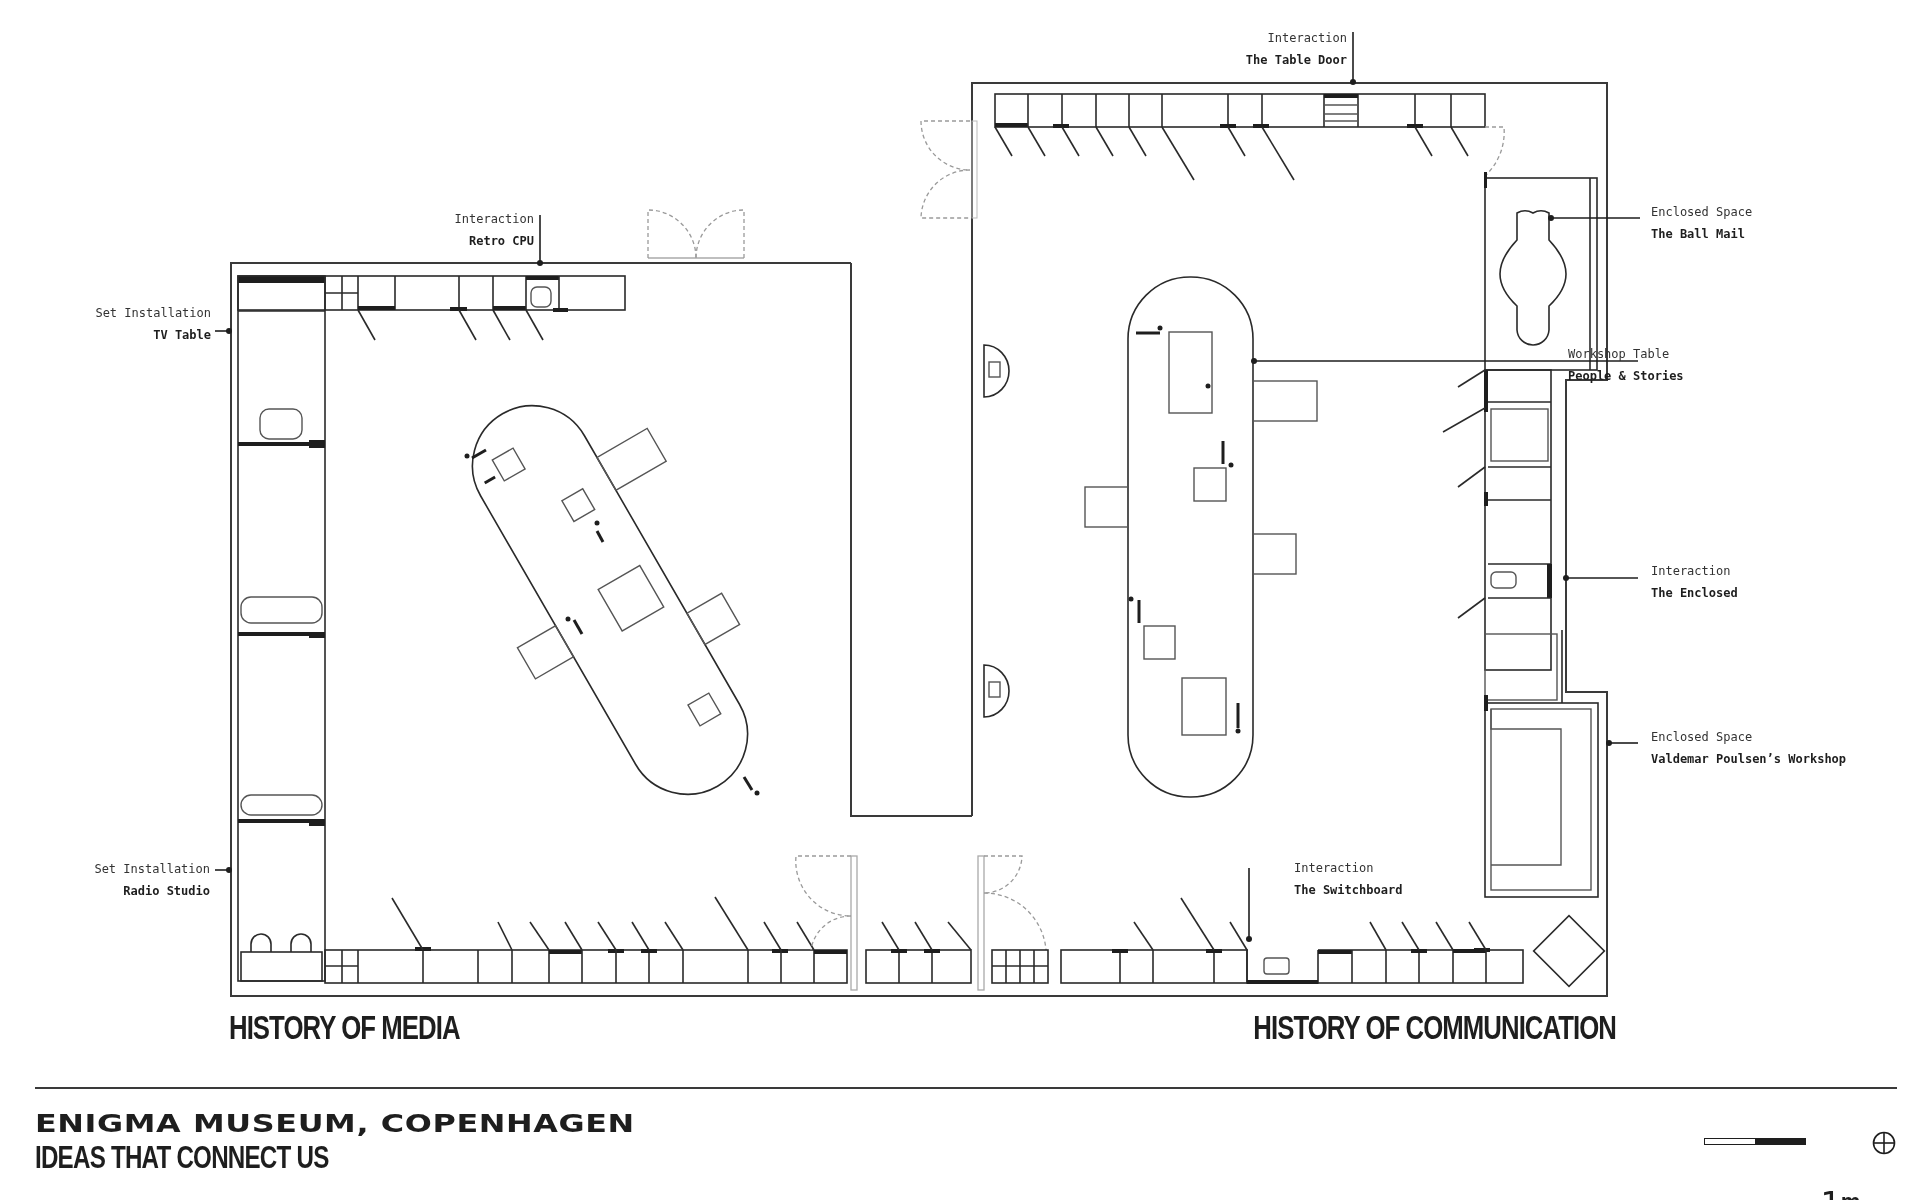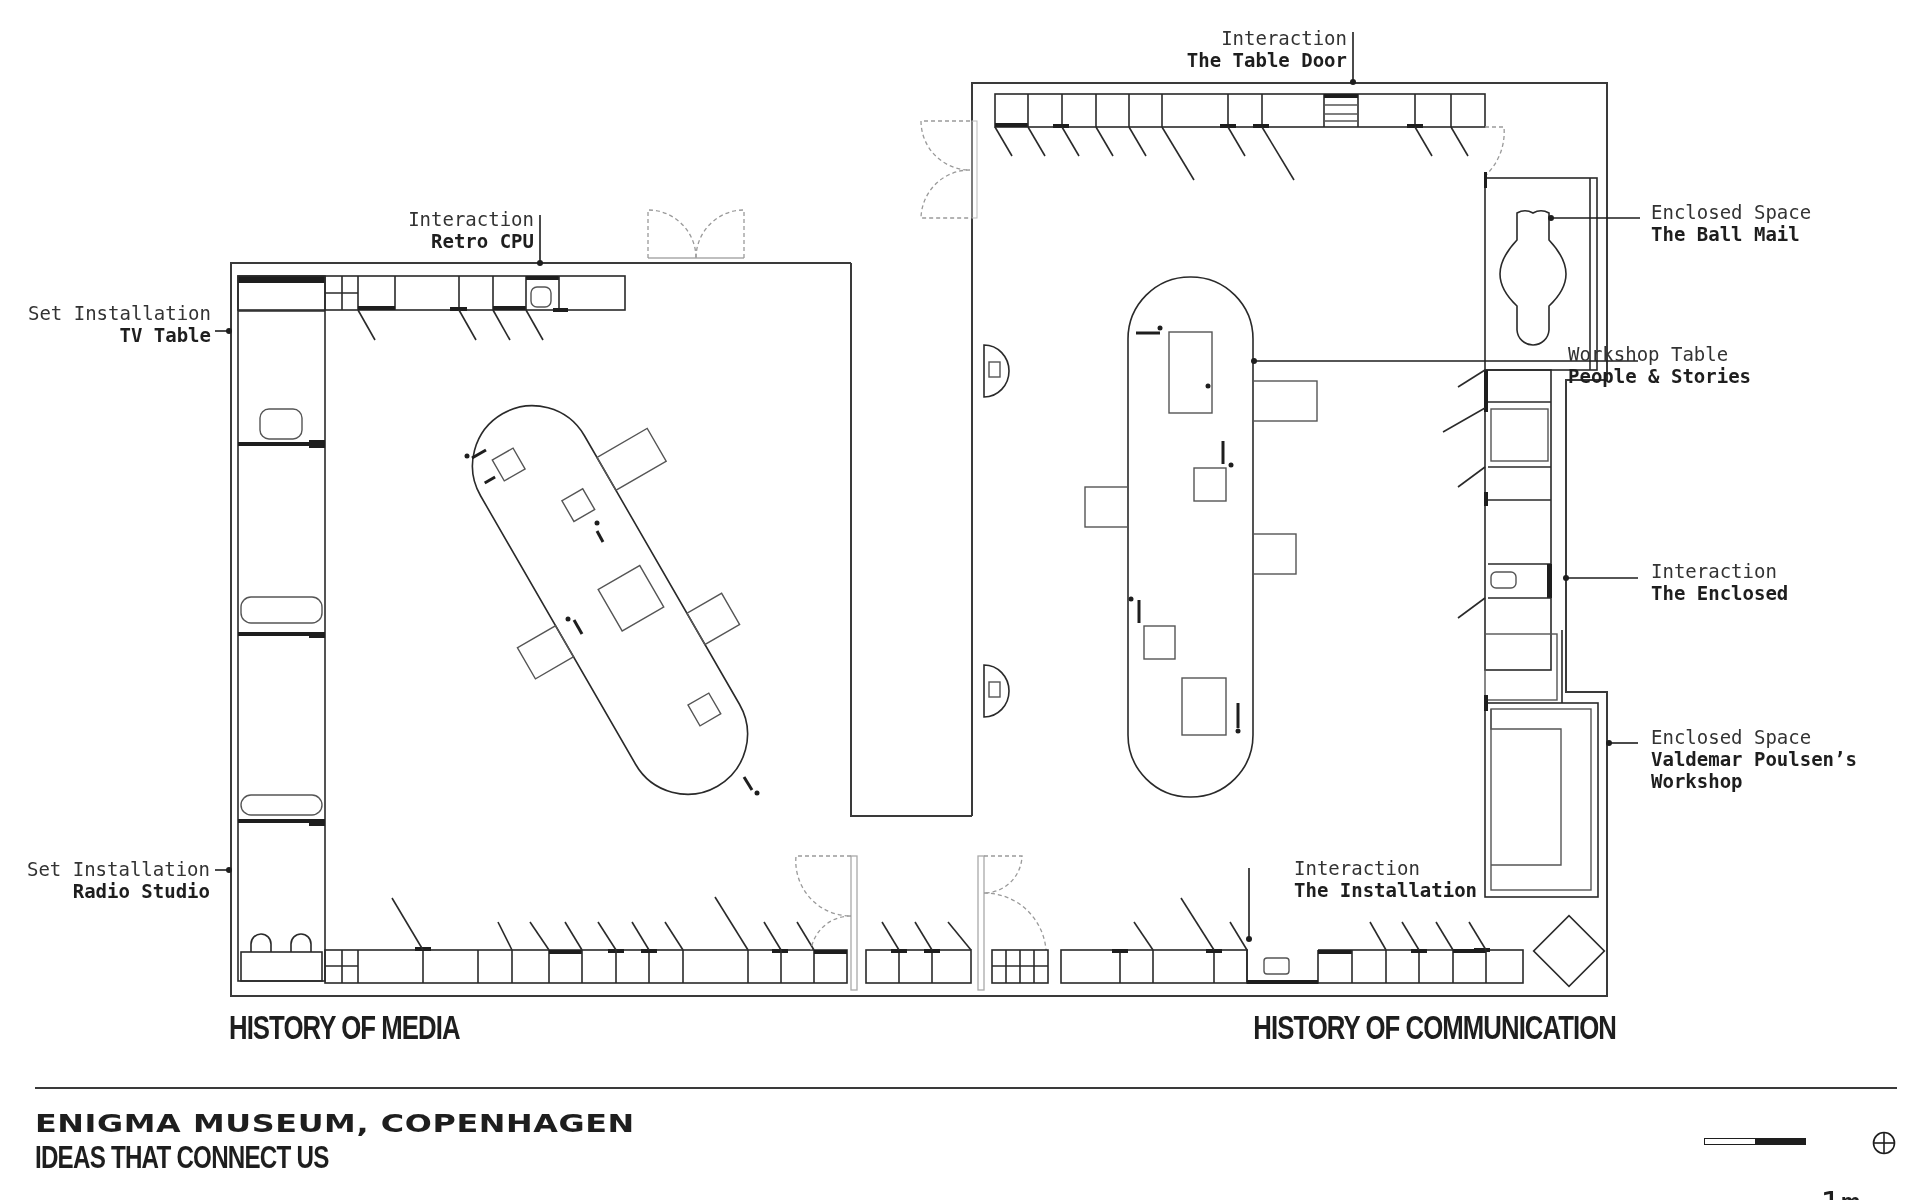--- a/index.html
+++ b/index.html
@@ -6,21 +6,21 @@
   body { width: 1920px; height: 1200px; position: relative; overflow: hidden; font-family: "DejaVu Sans", sans-serif; color: #1e1e1e; }
   #plan { position: absolute; left: 0; top: 0; width: 1920px; height: 1200px; }
   .wall { fill: none; stroke: #3a3a3a; stroke-width: 2; }
   .line { fill: none; stroke: #2a2a2a; stroke-width: 1.6; }
   .thin { fill: none; stroke: #555; stroke-width: 1.4; }
   .dash { fill: none; stroke: #9a9a9a; stroke-width: 1.3; stroke-dasharray: 4 3; }
   .doorleaf { fill: #fff; stroke: #aaa; stroke-width: 1.3; }
   .blk { fill: #1e1e1e; }
   .leader { fill: none; stroke: #1e1e1e; stroke-width: 1.6; }
   .dot { fill: #1e1e1e; }
-  .lbl { position: absolute; font-family: "DejaVu Sans Mono", monospace; font-size: 19px; line-height: 22px; white-space: nowrap; }
+  .lbl { position: absolute; font-family: "DejaVu Sans Mono", monospace; font-size: 12px; line-height: 22px; white-space: nowrap; }
   .lbl .k { color: #333; font-weight: normal; display: block; }
   .lbl .v { color: #1e1e1e; font-weight: bold; display: block; }
   .lbl.right { text-align: right; }
   .section { position: absolute; font-family: "Liberation Sans", sans-serif; font-weight: bold; font-size: 33px; letter-spacing: -1.2px; transform: scaleX(0.78); transform-origin: left top; color: #1e1e1e; white-space: nowrap; }
   .section.rt { transform-origin: right top; }
   .rule { position: absolute; left: 35px; top: 1087px; width: 1862px; height: 2px; background: #3a3a3a; }
   .title { position: absolute; left: 35px; top: 1108px; font-family: "DejaVu Sans", sans-serif; font-weight: bold; font-size: 27px; letter-spacing: 0.5px; transform: scaleX(1.18) scaleY(0.95); transform-origin: left top; white-space: nowrap; color: #1e1e1e; }
   .subtitle { position: absolute; left: 35px; top: 1140px; font-family: "Liberation Sans", sans-serif; font-weight: bold; font-size: 31px; letter-spacing: -1px; transform: scaleX(0.78); transform-origin: left top; white-space: nowrap; color: #1e1e1e; }
   .scalebar { position: absolute; left: 1704px; top: 1138px; width: 102px; height: 7px; }
   .scalebar .w { position: absolute; left: 0; top: 0; width: 51px; height: 5px; border: 1px solid #1e1e1e; background: #fff; }
@@ -355,21 +355,21 @@
 <div class="lbl" style="left:1651px; top:560px;">
   <span class="k">Interaction</span>
   <span class="v">The Enclosed</span>
 </div>
 <div class="lbl" style="left:1651px; top:726px; white-space:normal; width:240px;">
   <span class="k">Enclosed Space</span>
   <span class="v">Valdemar Poulsen’s Workshop</span>
 </div>
 <div class="lbl" style="left:1294px; top:857px;">
   <span class="k">Interaction</span>
-  <span class="v">The Installation</span>
+  <span class="v">The Switchboard</span>
 </div>
 
 <div class="section" style="left:229px; top:1009px;">HISTORY OF MEDIA</div>
 <div class="section rt" style="right:304px; top:1009px;">HISTORY OF COMMUNICATION</div>
 
 <div class="rule"></div>
 <div class="title">ENIGMA MUSEUM, COPENHAGEN</div>
 <div class="subtitle">IDEAS THAT CONNECT US</div>
 <div class="scalebar">
   <div class="w"></div>

